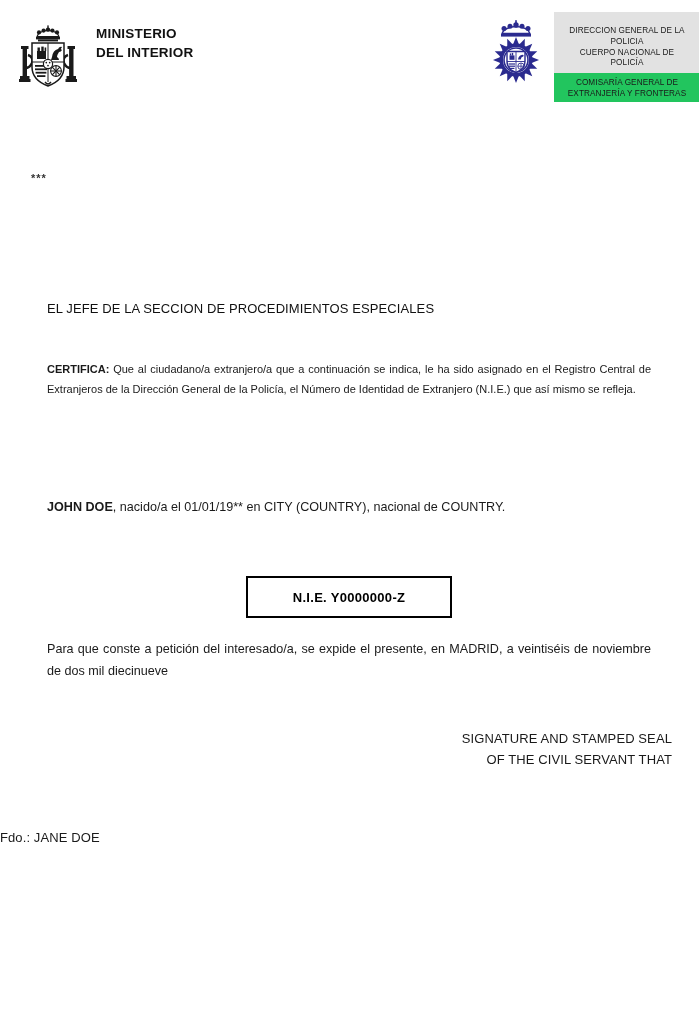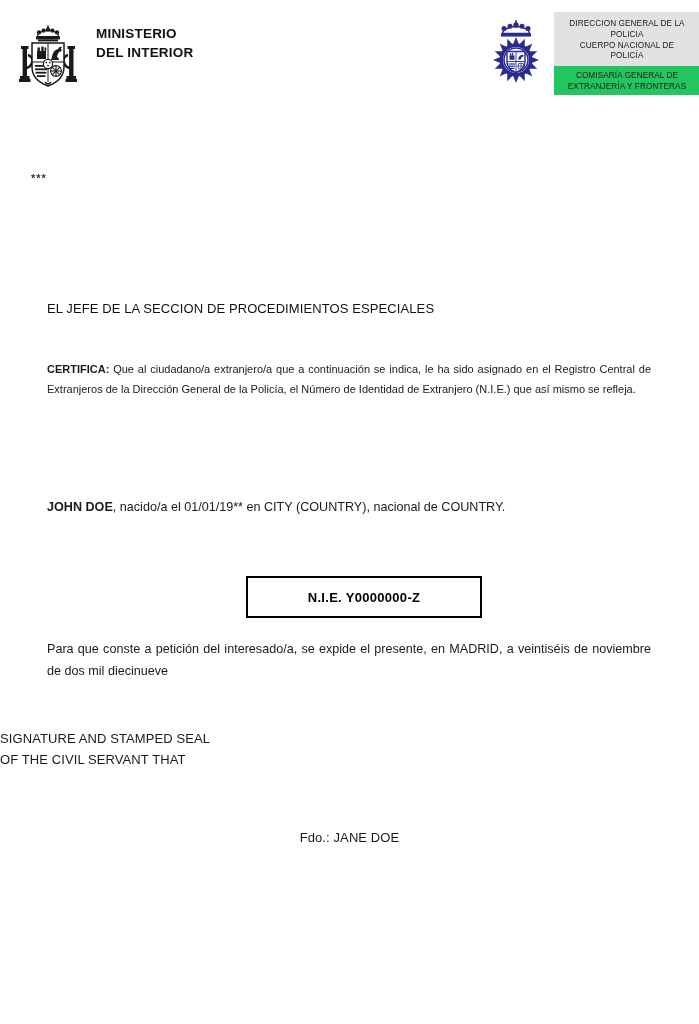--- a/index.html
+++ b/index.html
@@ -59,21 +59,21 @@
     display: block;
     margin-top: 6px;
   }
   .police-text {
     margin-left: 6px;
     width: 146px;
     text-align: center;
   }
   .police-text-shaded {
     background: #e2e2e2;
-    padding: 7px 2px 4px 2px;
+    padding: 14px 2px 4px 2px;
   }
   .police-text-plain {
     background: #22c55e;
     padding: 5px 2px 2px 2px;
   }
   .police-line {
     font-size: 8.2px;
     line-height: 1.32;
     color: #1a1a1a;
     letter-spacing: 0.1px;
@@ -132,21 +132,21 @@
   }
   .person-line .person-name {
     font-weight: bold;
     margin-top: 20px;
   }
 
   .nie-box {
     position: absolute;
     left: 246px;
     top: 576px;
-    width: 236px;
+    width: 206px;
     height: 42px;
     border: 2.5px solid #000000;
     box-sizing: border-box;
     display: flex;
     align-items: center;
     justify-content: center;
   }
   .nie-text {
     font-size: 13px;
     font-weight: bold;
@@ -163,35 +163,34 @@
     line-height: 1.78;
     text-align: justify;
     color: #1a1a1a;
   }
 
   .signature-block {
     position: absolute;
     left: 0;
     top: 728px;
     width: 672px;
-    text-align: left;
+    text-align: right;
   }
   .signature-line {
     font-size: 13px;
     line-height: 1.62;
     color: #1a1a1a;
     letter-spacing: 0.1px;
   }
 
   .fdo-line {
     position: absolute;
     left: 0;
     top: 830px;
     width: 699px;
-    text-align: center;
     font-size: 13px;
     color: #1a1a1a;
     letter-spacing: 0.1px;
   }
 </style>
 </head>
 <body>
 
 <div class="header">
 

